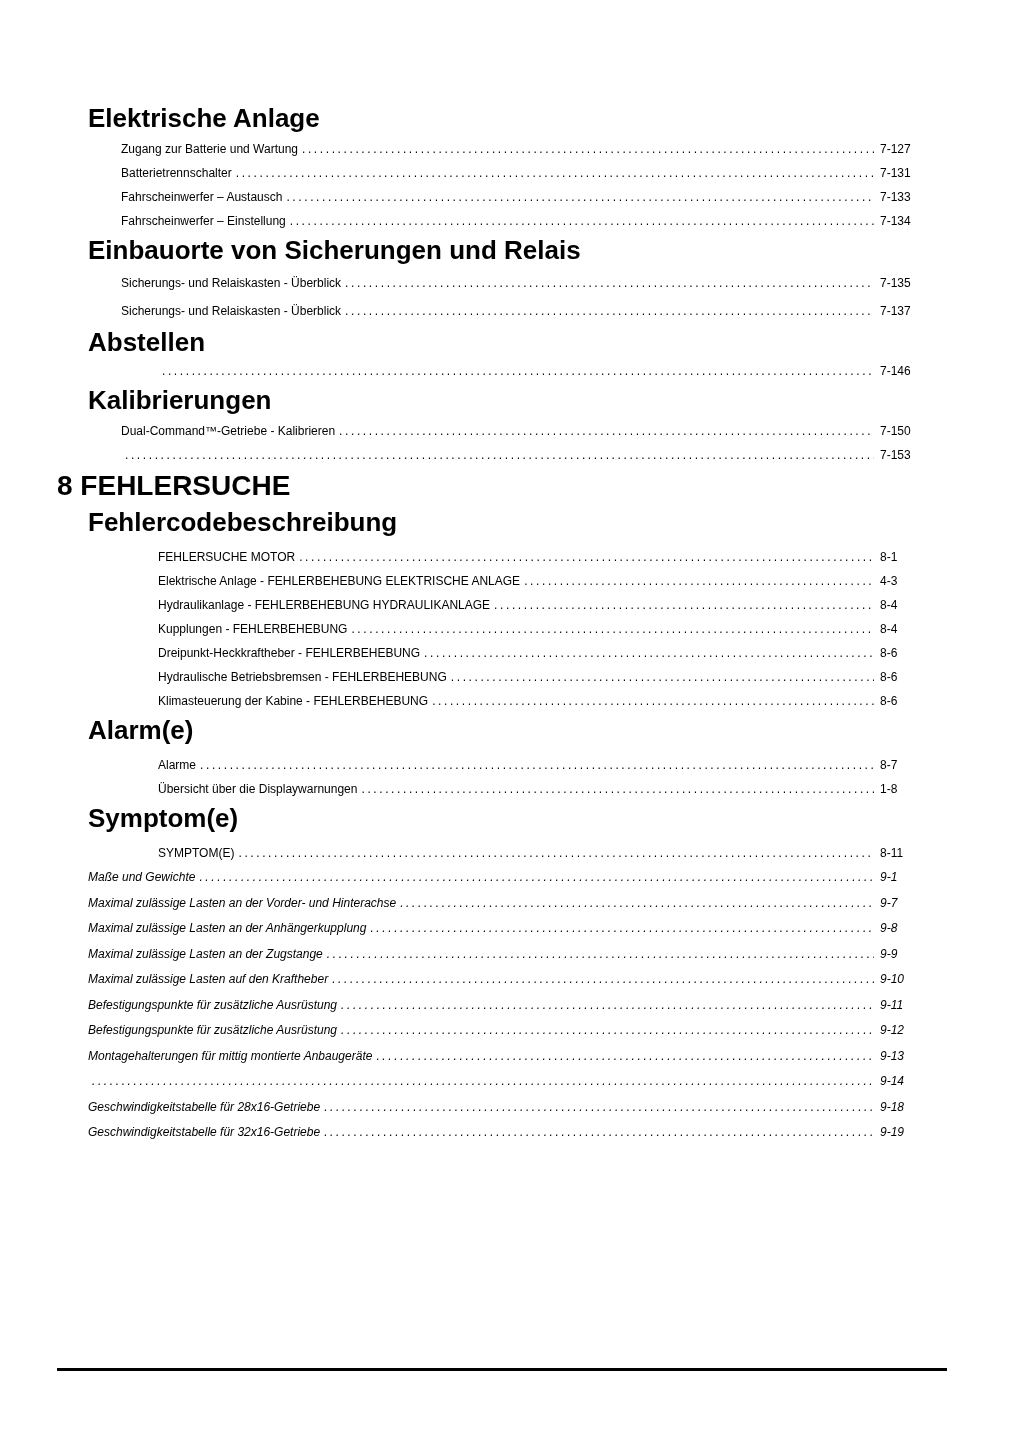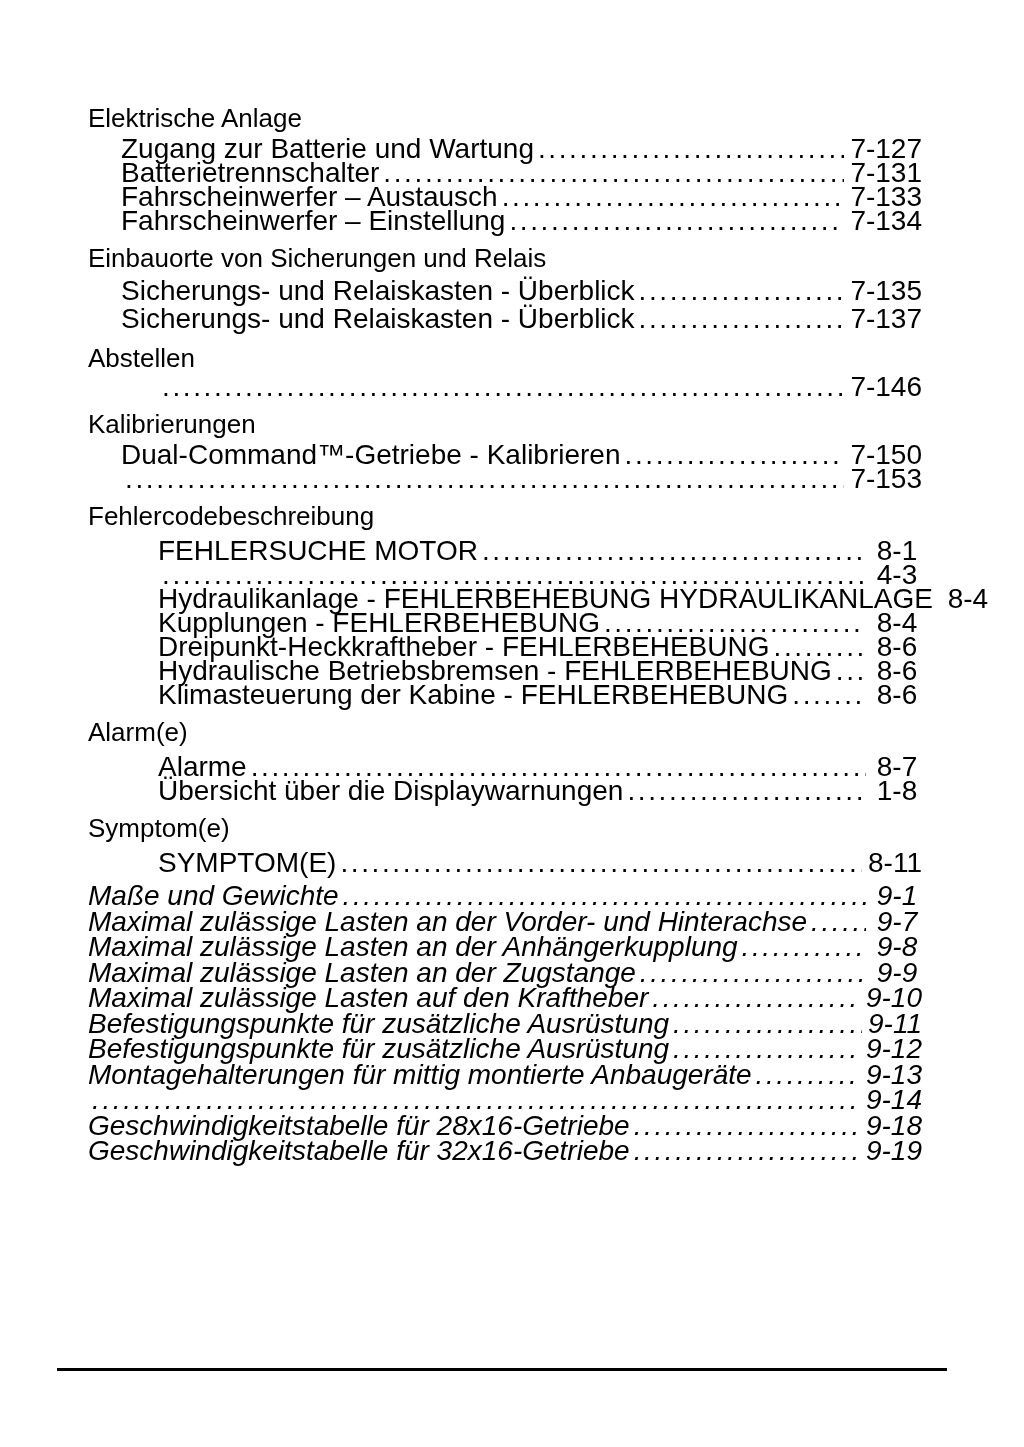--- a/index.html
+++ b/index.html
@@ -9,43 +9,43 @@
     height: 1447px;
     background: #ffffff;
     color: #000000;
     font-family: "Liberation Sans", "DejaVu Sans", sans-serif;
     box-sizing: border-box;
     padding: 101px 0 0 57px;
     overflow: hidden;
   }
   .toc { width: 873px; } 
 
-  .heading { font-weight: 400; white-space: nowrap; }
+  .heading { font-weight: 700; white-space: nowrap; }
   .heading.chapter { font-size: 28px; line-height: 38px; margin: 0; }
   .heading.section { font-size: 26px; line-height: 34px; margin: 0 0 0 31px; }
 
-  .entries { font-size: 28px; margin: 8px; }
+  .entries { font-size: 12px; margin: 0; }
   .entries.indent-shallow { margin-left: 31px; }
   .entries.indent-mid     { margin-left: 64px; }
   .entries.indent-deep    { margin-left: 101px; }
 
   .toc-entry { display: flex; align-items: baseline; line-height: 24px; }
   .entries.sp-wide .toc-entry { line-height: 28px; }
   .entries.sp-mid  .toc-entry { line-height: 25.5px; font-style: italic; }
 
   .toc-entry .t { white-space: nowrap; flex: 0 0 auto; }
   .toc-entry .leader {
     flex: 1 1 auto;
     min-width: 0;
     overflow: hidden;
     white-space: nowrap;
     letter-spacing: 2.6px;
     margin: 0 6px 0 4px;
   }
-  .toc-entry .p { flex: 0 0 auto; min-width: 50px; text-align: center; white-space: nowrap; }
+  .toc-entry .p { flex: 0 0 auto; min-width: 50px; text-align: left; white-space: nowrap; }
 
   
   .mt-row   { margin-top: 2px; }
   .mt-small { margin-top: 6px; }
   .mt-med   { margin-top: 8px; }
   .mt-chap  { margin-top: 28px; }
   .mt-large { margin-top: 34px; }
   .mt-none  { margin-top: 0; }
 
   .footer-rule {
@@ -110,28 +110,30 @@
         <div class="toc-entry">
           <span class="t">Dual-Command™-Getriebe - Kalibrieren</span>
           <span class="leader">................................................................................................................................................................</span>
           <span class="p">7-150</span>
         </div>
         <div class="toc-entry">
           <span class="leader">................................................................................................................................................................</span>
           <span class="p">7-153</span>
         </div>
       </div>
+      <div class="heading chapter mt-chap">8 FEHLERSUCHE</div>
       <div class="heading section mt-small">Fehlercodebeschreibung</div>
       <div class="entries indent-deep sp-normal mt-small">
         <div class="toc-entry">
           <span class="t">FEHLERSUCHE MOTOR</span>
           <span class="leader">................................................................................................................................................................</span>
           <span class="p">8-1</span>
         </div>
         <div class="toc-entry">
+          <span class="t">Elektrische Anlage - FEHLERBEHEBUNG ELEKTRISCHE ANLAGE</span>
           <span class="leader">................................................................................................................................................................</span>
           <span class="p">4-3</span>
         </div>
         <div class="toc-entry">
           <span class="t">Hydraulikanlage - FEHLERBEHEBUNG HYDRAULIKANLAGE</span>
           <span class="leader">................................................................................................................................................................</span>
           <span class="p">8-4</span>
         </div>
         <div class="toc-entry">
           <span class="t">Kupplungen - FEHLERBEHEBUNG</span>

